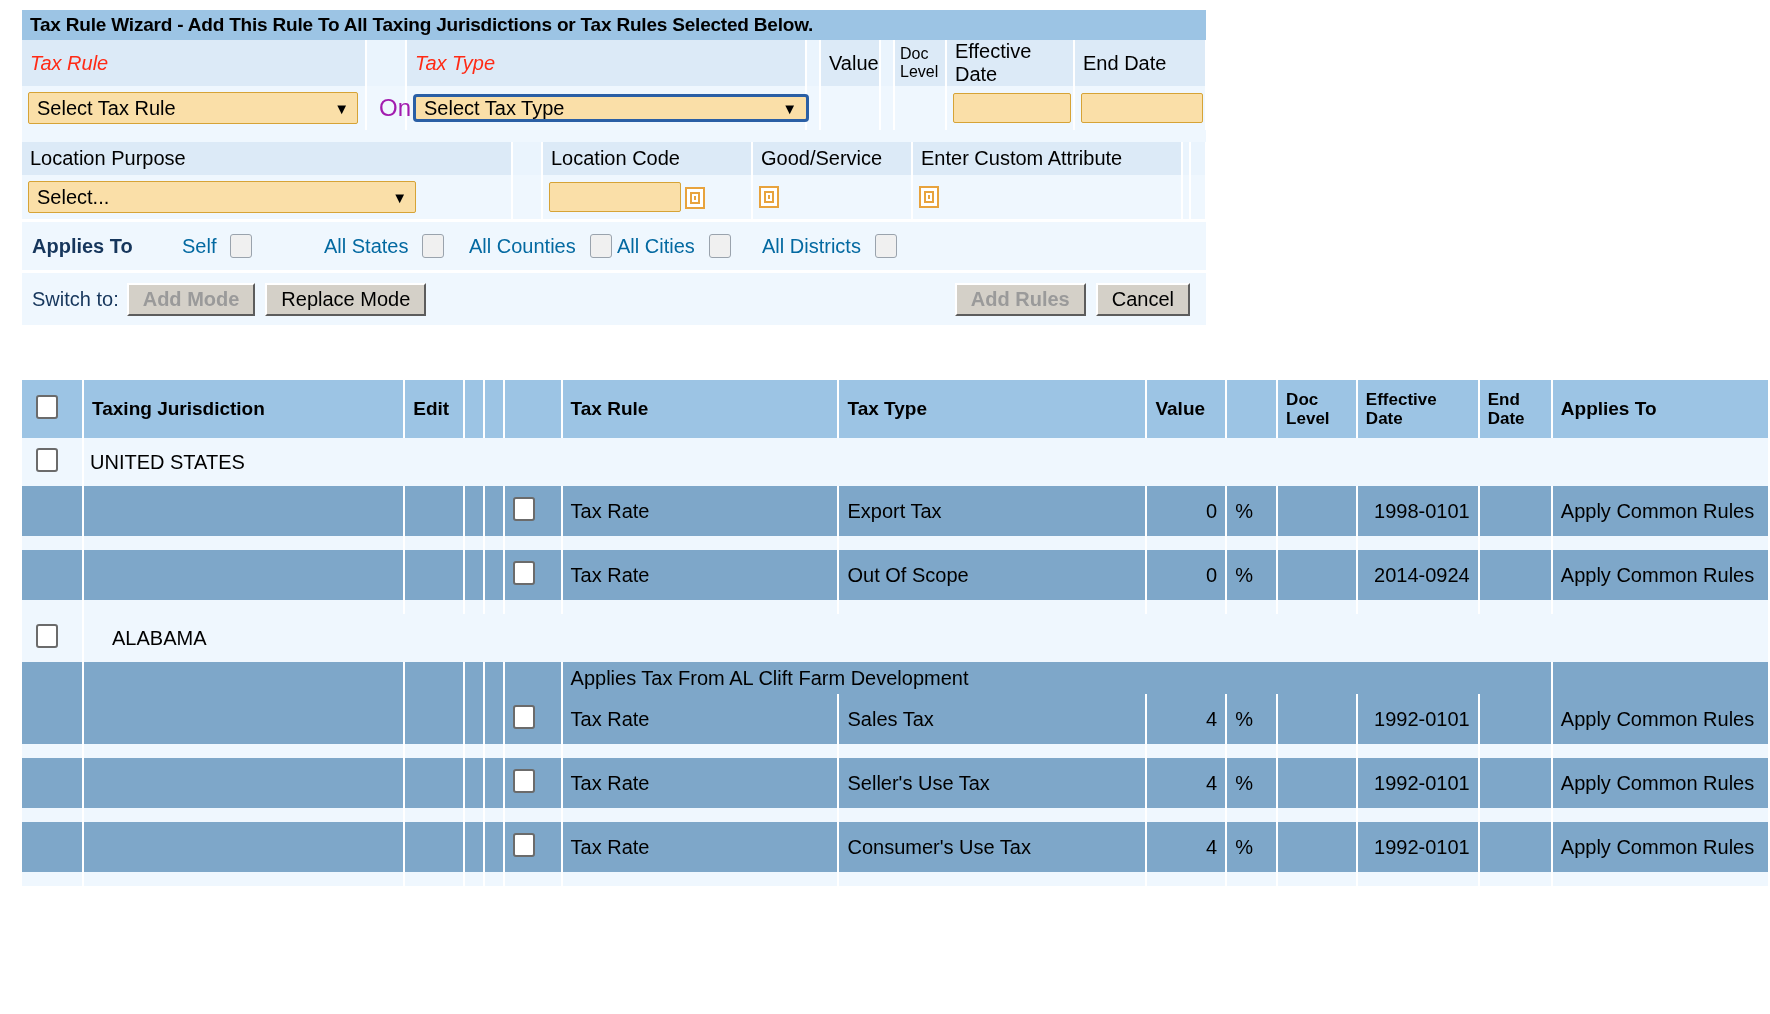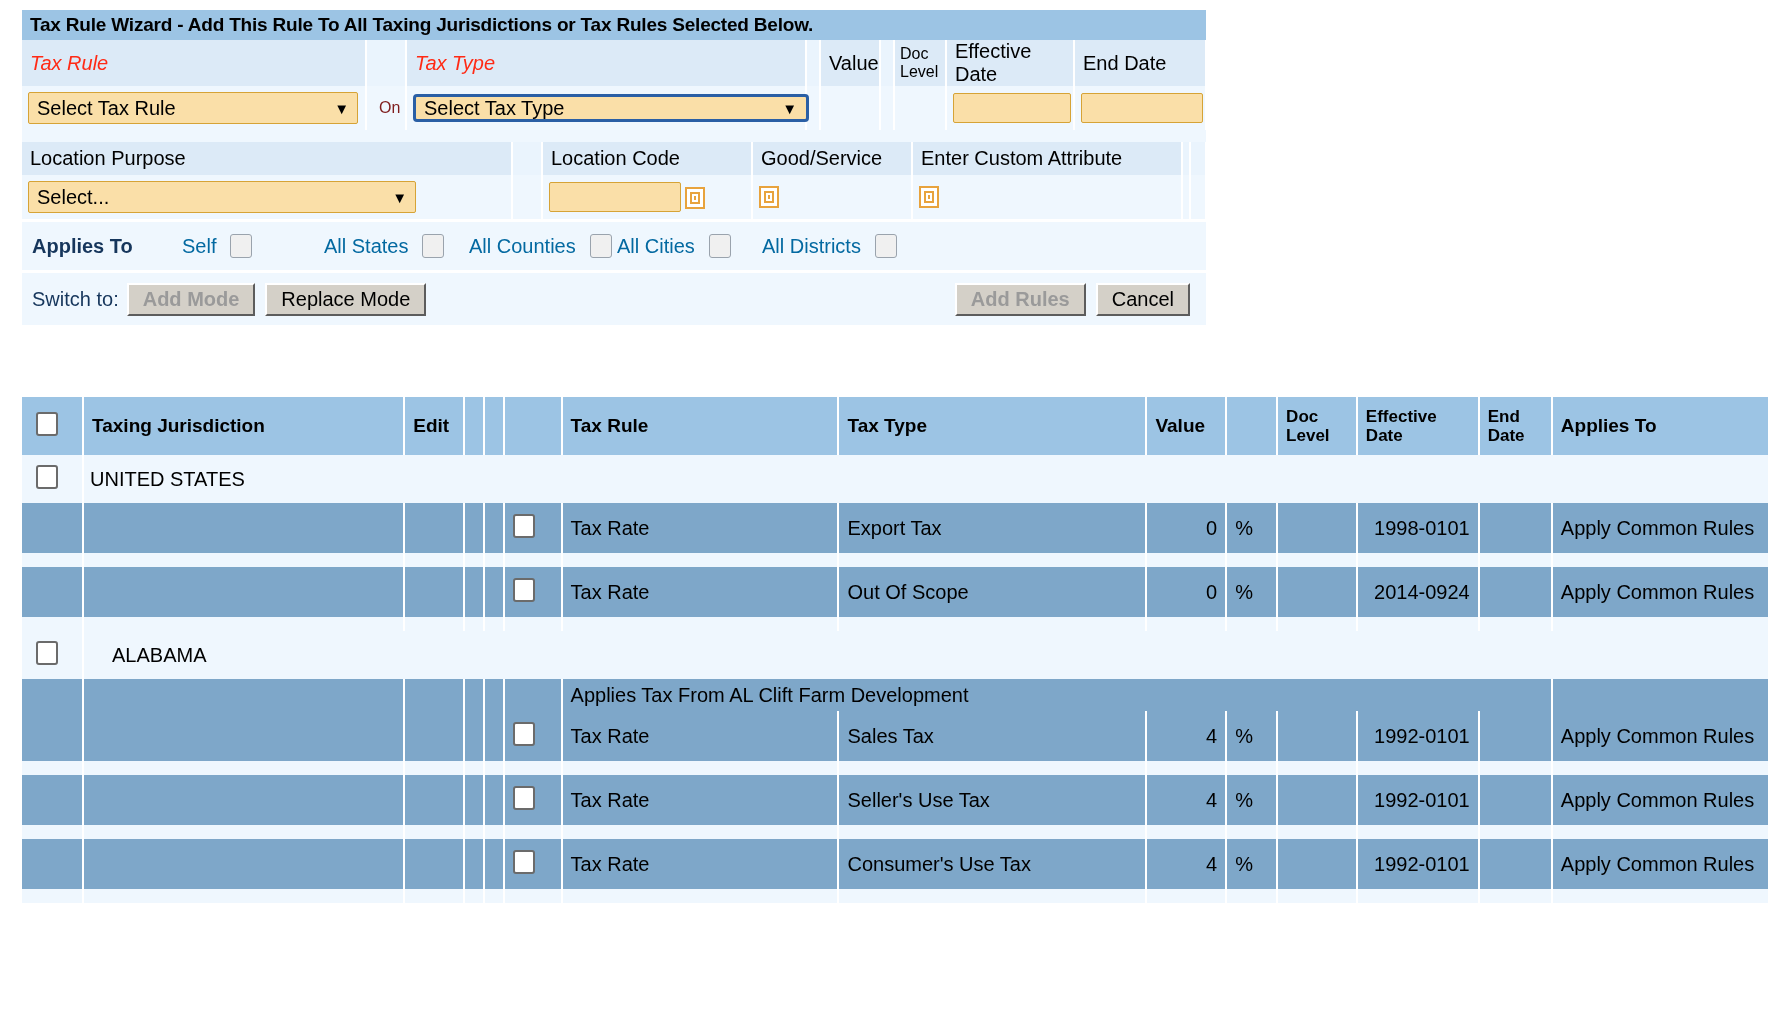--- a/index.html
+++ b/index.html
@@ -89,21 +89,21 @@
     background: #fadfa8;
     border: 1px solid #d6a336;
     border-radius: 2px;
     height: 30px;
     box-sizing: border-box;
     font-size: 18px;
     font-family: "Liberation Sans", sans-serif;
     padding: 0 6px;
   }
 
-  .on-lbl { font-size: 16px; color: #7f1d1d; padding: 0 6px; }
+  .on-lbl { font-size: 24px; color: #a21caf; padding: 0 6px; }
 
   .lookup-icon {
     display: inline-block;
     width: 20px; height: 22px;
     border: 2px solid #e8a33d;
     background: #ffffff;
     box-sizing: border-box;
     position: relative;
     vertical-align: middle;
   }
@@ -168,21 +168,21 @@
     color: #000;
     margin-right: 10px;
   }
   .btn.disabled { color: #9a9a9a; font-weight: bold; }
   .btn-right { position: absolute; right: 6px; display: flex; }
 
   
   .grid {
     position: absolute;
     left: 22px;
-    top: 397px;
+    top: 380px;
     width: 1748px;
     border-collapse: separate;
     border-spacing: 0;
     table-layout: fixed;
   }
   .grid td, .grid th { padding: 0; margin: 0; }
   .grid th {
     background: #9cc4e4;
     color: #000;
     font-weight: bold;

